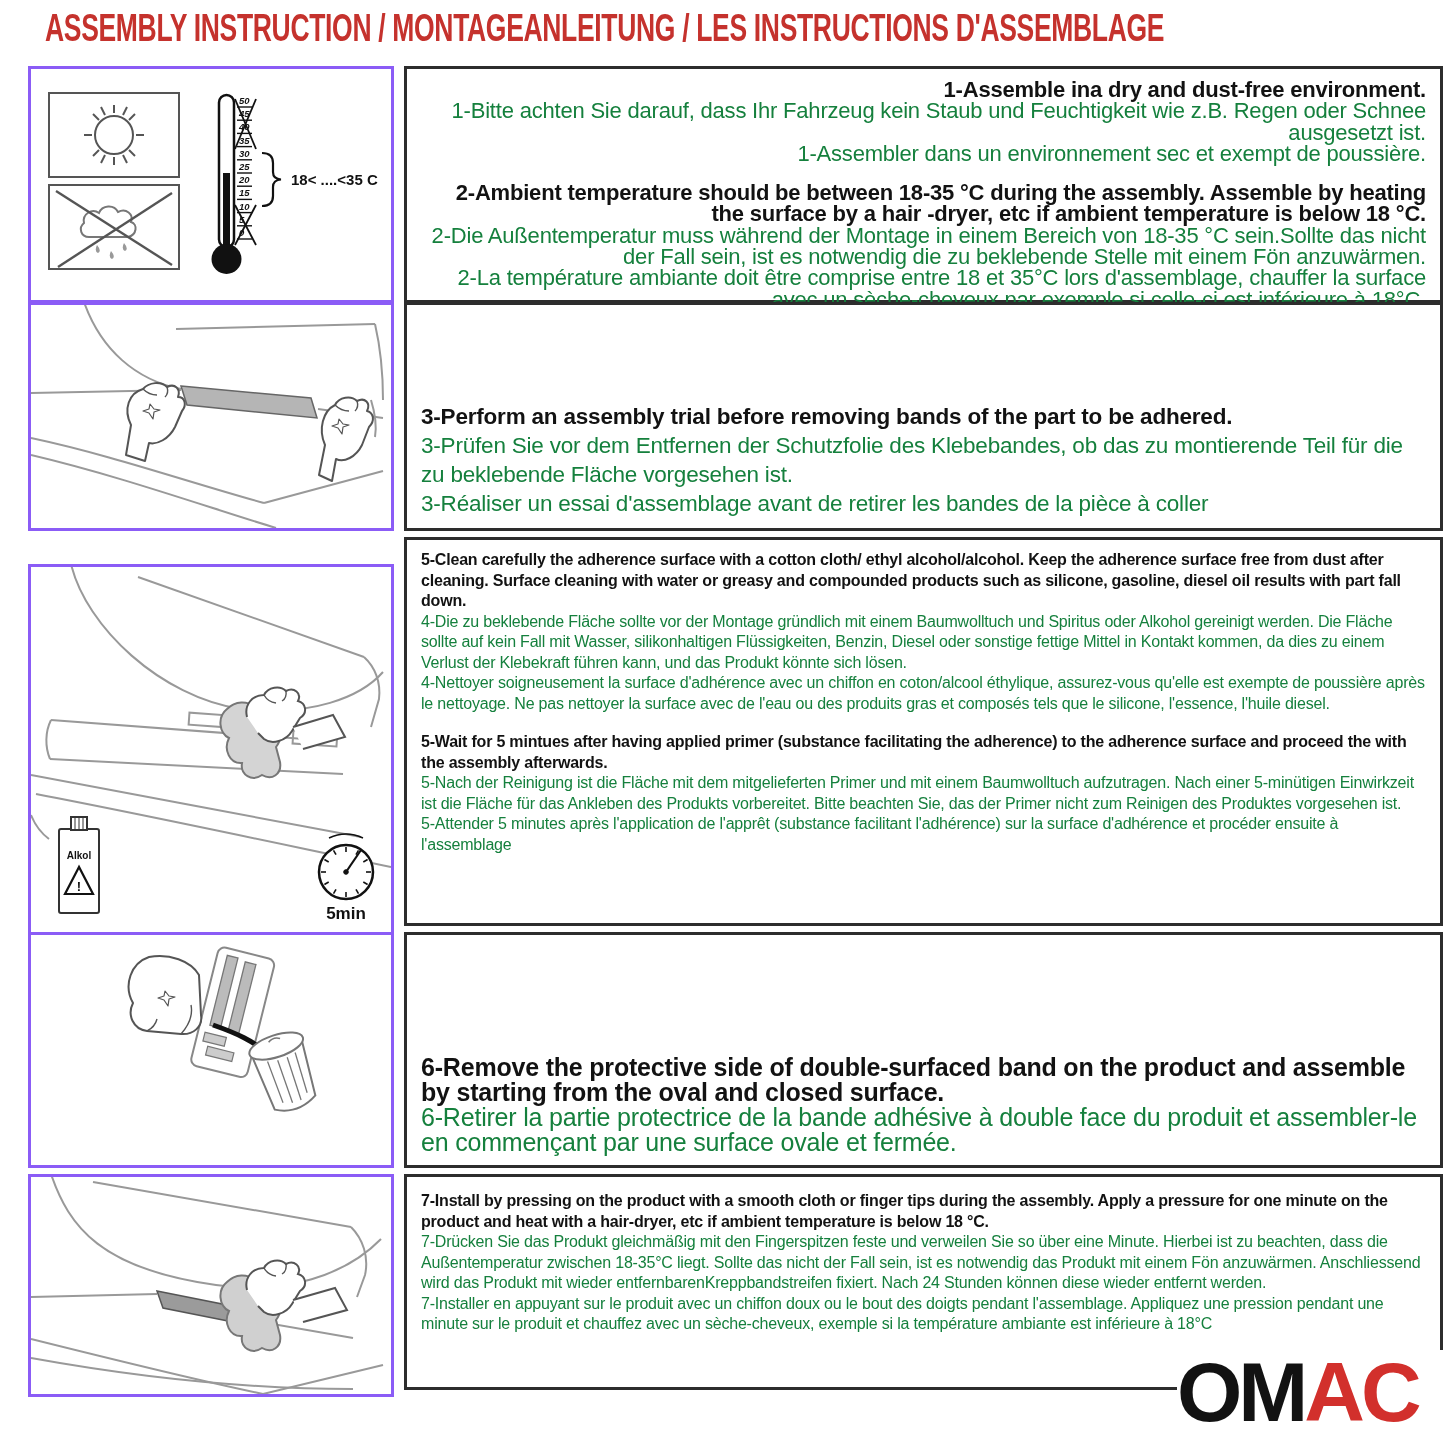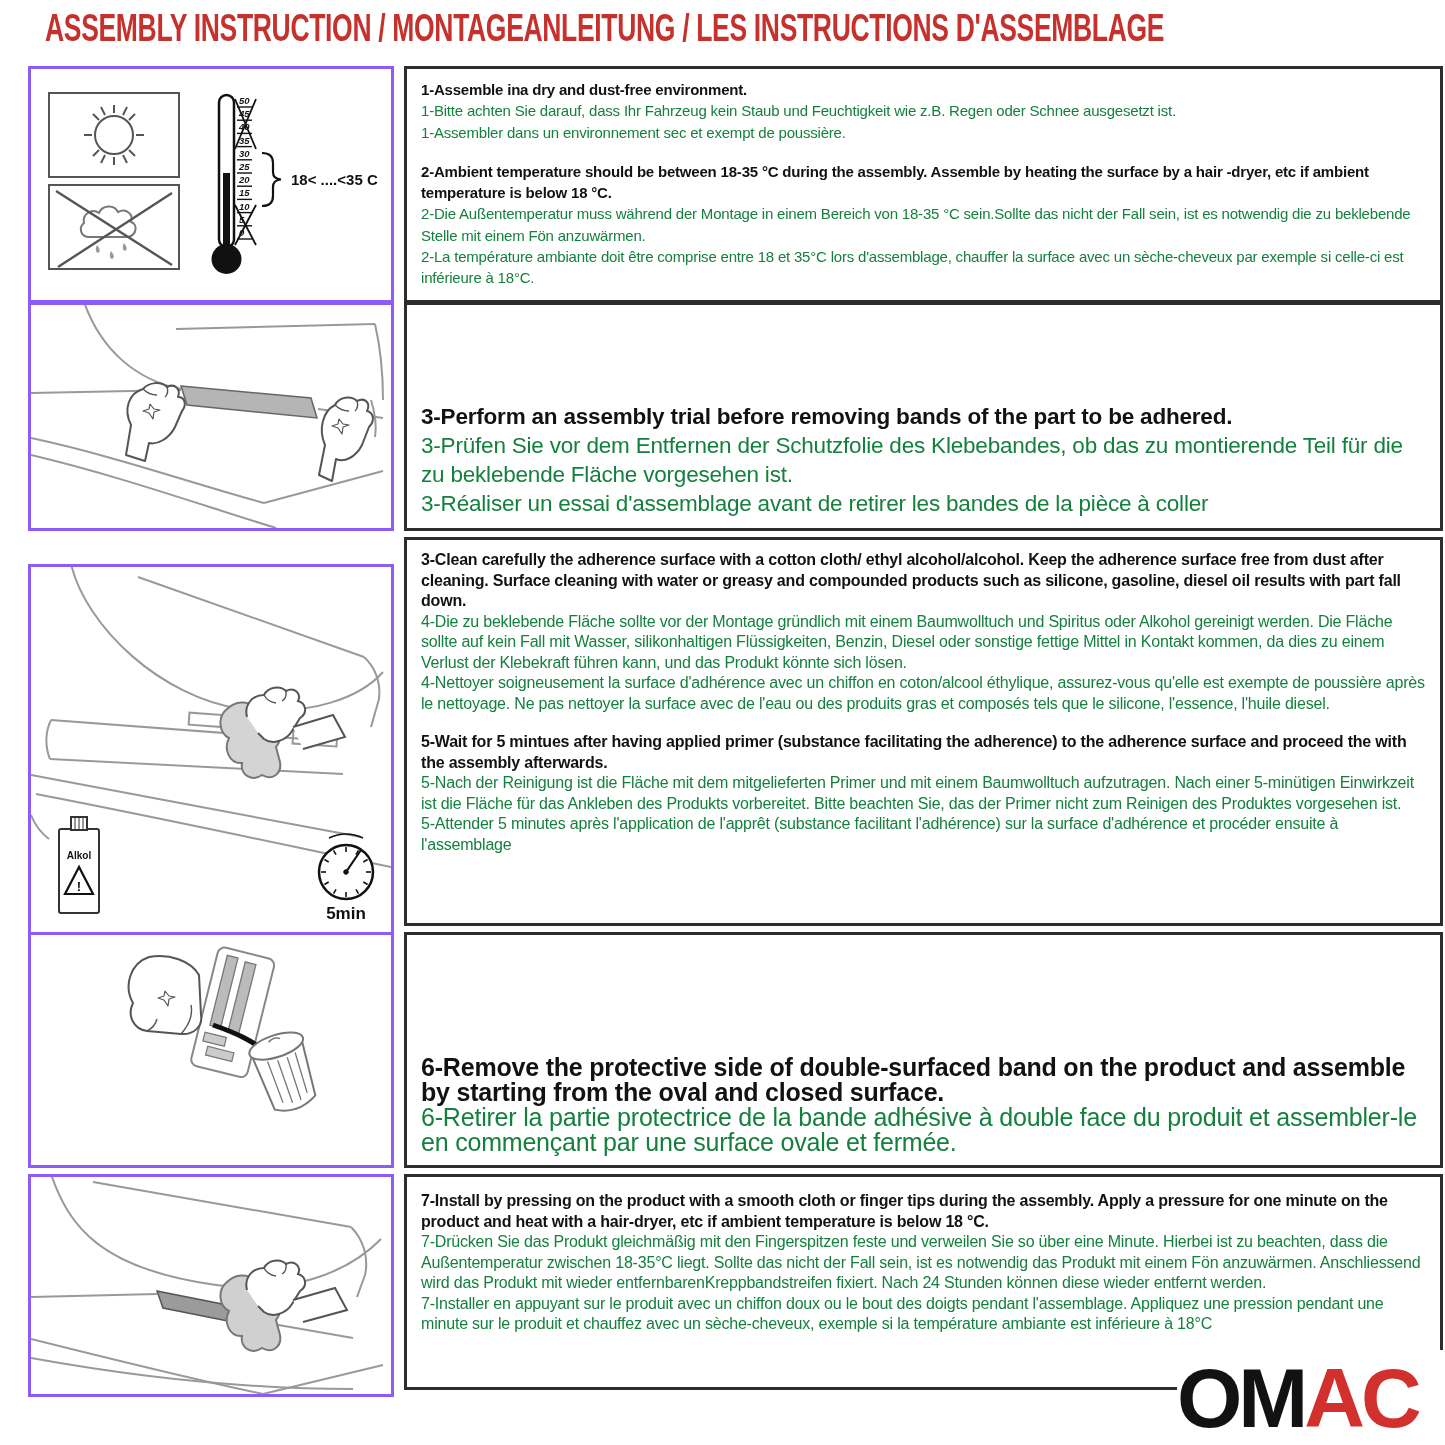--- a/index.html
+++ b/index.html
@@ -14,36 +14,36 @@
   .illus{left:28px;width:366px;border:3px solid #8b5cf6;}
   .illus svg{display:block;width:100%;height:100%;}
   .tb{left:404px;width:1039px;border:3px solid #2d2d2d;padding:10px 14px;}
   .tb.center{display:flex;flex-direction:column;justify-content:flex-end;}
 
   .tb p{margin:0;letter-spacing:-.2px;}
   .en{font-weight:bold;color:#121212;}
   .de,.fr{font-weight:normal;color:#15803d;}
   .block + .block{margin-top:18px;}
 
-  .fs-r1{font-size:15px;line-height:21.3px;}
+  .fs-r1{font-size:22px;line-height:21.3px;text-align:right;}
   .fs-r2{font-size:22.5px;line-height:29px;}
   .fs-r3{font-size:16px;line-height:20.5px;}
   .fs-r4{font-size:25px;line-height:25px;}
   .fs-r5{font-size:16px;line-height:20.5px;}
 
   
   #illus1{top:66px;height:237px;}   #text1{top:66px;height:237px;}
   #illus2{top:302px;height:229px;}  #text2{top:302px;height:229px;}
   #illus3{top:537px;height:389px;margin-top:27px;}  #text3{top:537px;height:389px;}
   #illus4{top:932px;height:236px;}  #text4{top:932px;height:236px;}
   #illus5{top:1174px;height:223px;} #text5{top:1174px;height:216px;}
 
   
   .logo{position:absolute;right:0;top:1350px;width:268px;height:95px;background:#fff;
-        display:flex;align-items:center;justify-content:flex-start;}
+        display:flex;align-items:flex-start;justify-content:flex-start;}
   .logo span{font-size:84px;font-weight:bold;letter-spacing:-4px;line-height:1;}
   .logo .lb{color:#121212;}
   .logo .lr{color:#D2302C;}
 
   
   text{font-family:"Liberation Sans", sans-serif;fill:#111;}
   .tick-num{font-size:9.5px;font-style:italic;font-weight:bold;}
   .thermo-label{font-size:15px;font-weight:bold;}
   .bottle-label{font-size:10px;font-weight:bold;text-anchor:middle;}
   .bang{font-size:13px;font-weight:bold;text-anchor:middle;}
@@ -224,21 +224,21 @@
       <line x1="315" y1="305" x2="330" y2="283" stroke-width="2.2"></line>
       <circle cx="315" cy="305" r="2.3" fill="#111"></circle>
       <path d="M298,271 Q315,263 332,271" stroke-width="1.5"></path>
       <text class="clock-label" x="315" y="352" stroke="none" fill="#111">5min</text>
     </g>
   </svg>
 </div>
 
 <div id="text3" class="row-box tb fs-r3">
   <div class="block">
-    <p class="en">3-Clean carefully the adherence surface with a cotton cloth/ ethyl alcohol/alcohol. Keep the adherence surface free from dust after cleaning. Surface cleaning with water or greasy and compounded products such as silicone, gasoline, diesel oil results with part fall down.</p>
+    <p class="en">5-Clean carefully the adherence surface with a cotton cloth/ ethyl alcohol/alcohol. Keep the adherence surface free from dust after cleaning. Surface cleaning with water or greasy and compounded products such as silicone, gasoline, diesel oil results with part fall down.</p>
     <p class="de">4-Die zu beklebende Fläche sollte vor der Montage gründlich mit einem Baumwolltuch und Spiritus oder Alkohol gereinigt werden. Die Fläche sollte auf kein Fall mit Wasser, silikonhaltigen Flüssigkeiten, Benzin, Diesel oder sonstige fettige Mittel in Kontakt kommen, da dies zu einem Verlust der Klebekraft führen kann, und das Produkt könnte sich lösen.</p>
     <p class="fr">4-Nettoyer soigneusement la surface d'adhérence avec un chiffon en coton/alcool éthylique, assurez-vous qu'elle est exempte de poussière après le nettoyage. Ne pas nettoyer la surface avec de l'eau ou des produits gras et composés tels que le silicone, l'essence, l'huile diesel.</p>
   </div>
   <div class="block">
     <p class="en">5-Wait for 5 mintues after having applied primer (substance facilitating the adherence) to the adherence surface and proceed the with the assembly afterwards.</p>
     <p class="de">5-Nach der Reinigung ist die Fläche mit dem mitgelieferten Primer und mit einem Baumwolltuch aufzutragen. Nach einer 5-minütigen Einwirkzeit ist die Fläche für das Ankleben des Produkts vorbereitet. Bitte beachten Sie, das der Primer nicht zum Reinigen des Produktes vorgesehen ist.</p>
     <p class="fr">5-Attender 5 minutes après l'application de l'apprêt (substance facilitant l'adhérence) sur la surface d'adhérence et procéder ensuite à l'assemblage</p>
   </div>
 </div>
 

